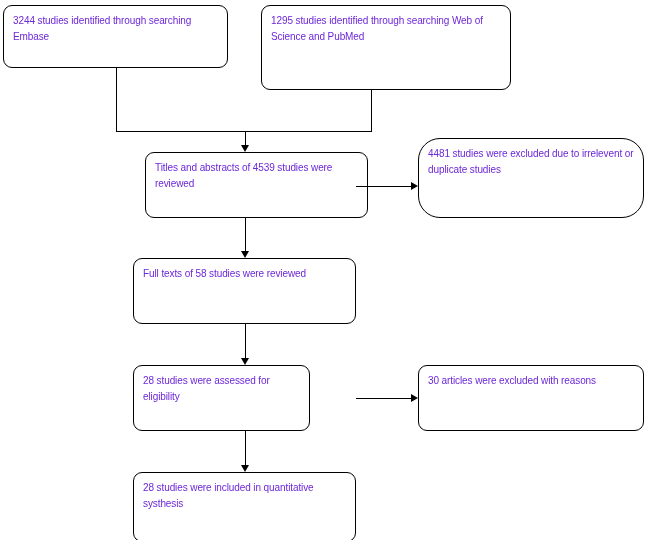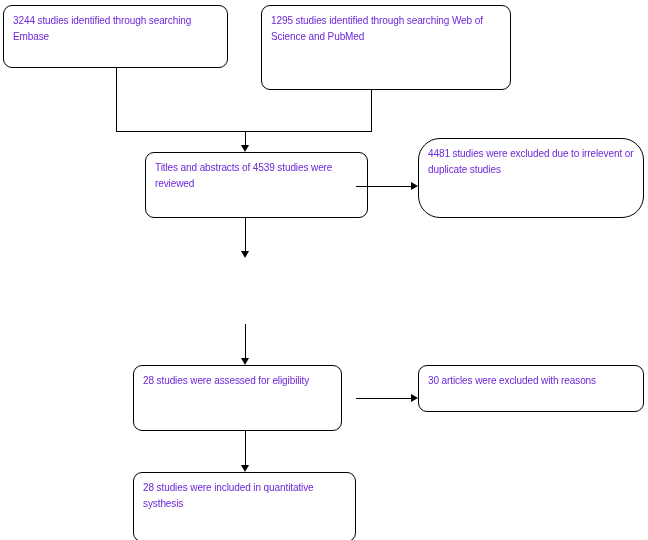--- a/index.html
+++ b/index.html
@@ -31,22 +31,22 @@
   .node-text {
     display: block;
     white-space: pre-line;
   }
   
   #node-embase        { left: 3px;   top: 5px;   width: 225px; height: 63px; }
   #node-wos-pubmed    { left: 261px; top: 5px;   width: 250px; height: 85px; }
   #node-titles        { left: 133px; top: 152px; width: 223px; height: 66px; margin-left: 12px; }
   #node-excluded-dup  { left: 418px; top: 138px; width: 226px; height: 80px; border-radius: 22px; }
   #node-fulltext      { left: 133px; top: 258px; width: 223px; height: 66px; }
-  #node-eligibility   { left: 133px; top: 365px; width: 209px; height: 66px; }
-  #node-excluded-rsn  { left: 418px; top: 365px; width: 226px; height: 47px; }
+  #node-eligibility   { left: 133px; top: 365px; width: 177px; height: 66px; }
+  #node-excluded-rsn  { left: 418px; top: 365px; width: 226px; height: 66px; }
   #node-included      { left: 133px; top: 472px; width: 223px; height: 70px; }
 
   
   .edge {
     position: absolute;
     background: #000000;
   }
   .edge.v { width: 1px; }
   .edge.h { height: 1px; }
 
@@ -108,20 +108,23 @@
   </div>
 
   <div class="node" id="node-titles">
     <span class="node-text">Titles and abstracts of 4539 studies were reviewed</span>
   </div>
 
   <div class="node" id="node-excluded-dup">
     <span class="node-text">4481 studies were excluded due to irrelevent or duplicate studies</span>
   </div>
 
+  <div class="node" id="node-fulltext">
+    <span class="node-text">Full texts of 58 studies were reviewed</span>
+  </div>
 
   <div class="node" id="node-eligibility">
     <span class="node-text">28 studies were assessed for eligibility</span>
   </div>
 
   <div class="node" id="node-excluded-rsn">
     <span class="node-text">30 articles were excluded with reasons</span>
   </div>
 
   <div class="node" id="node-included">

